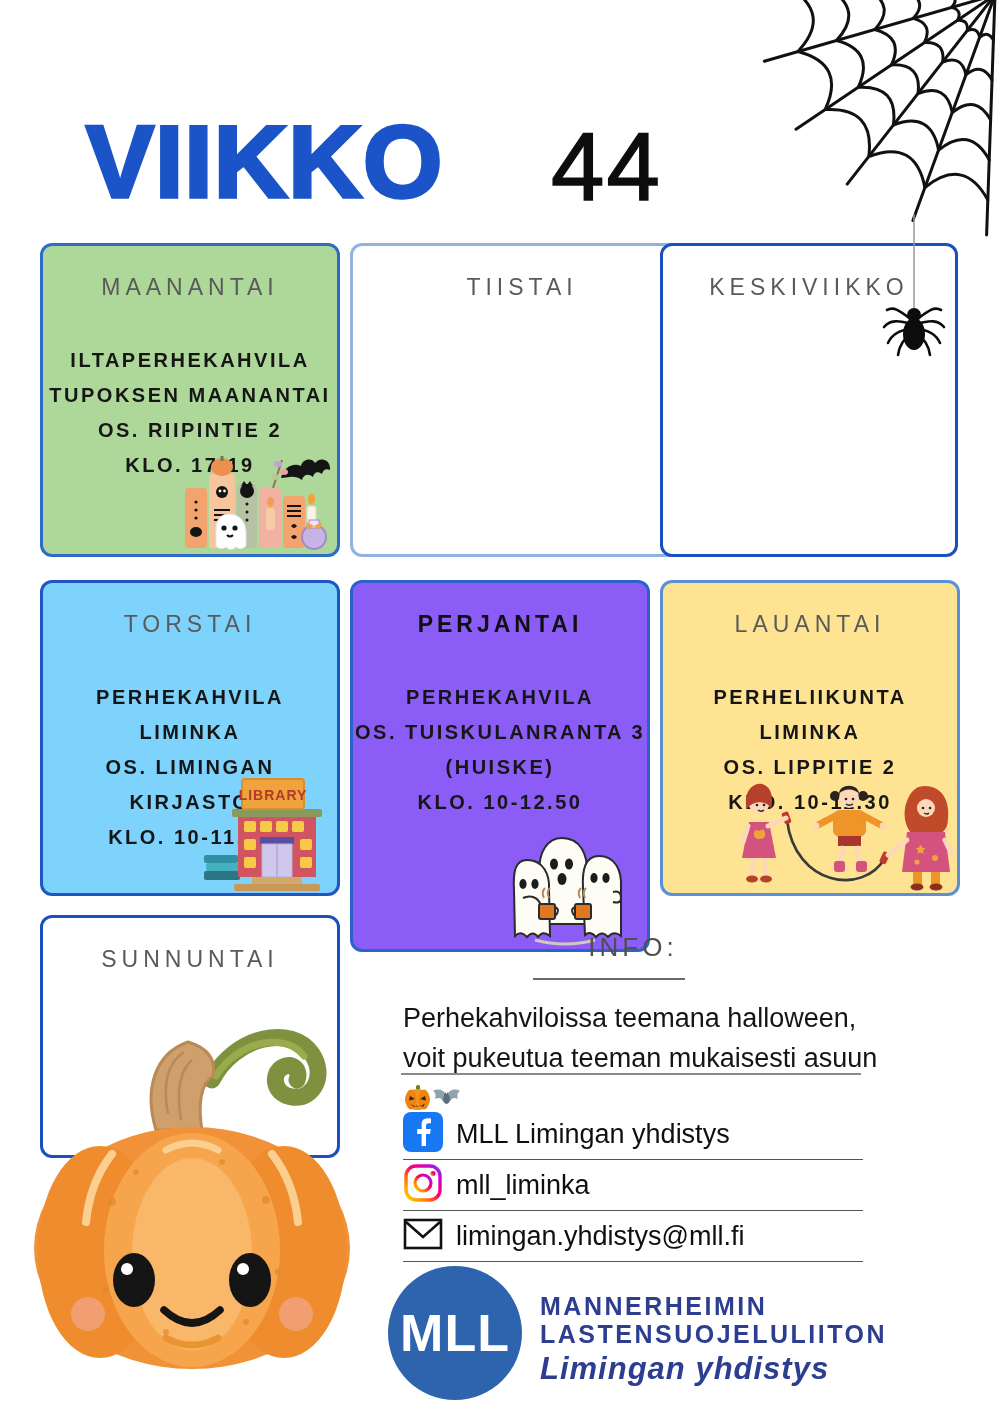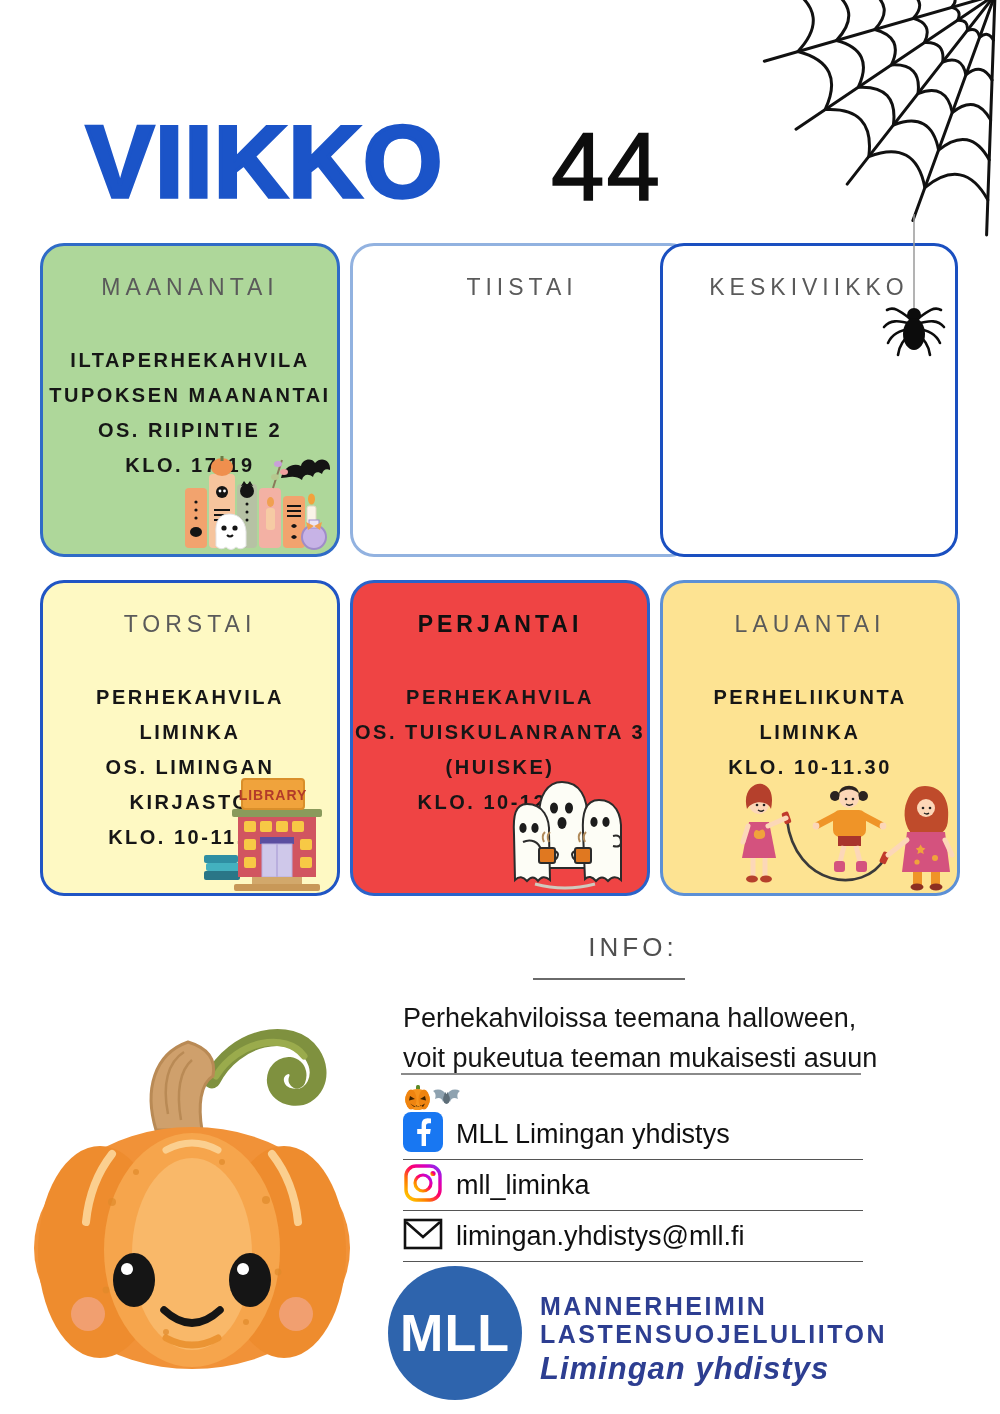--- a/index.html
+++ b/index.html
@@ -6,26 +6,26 @@
   #poster{position:relative;width:1000px;height:1414px;background:#ffffff;overflow:hidden;
           font-family:"Liberation Sans",sans-serif;}
 
   
   .week-word{position:absolute;left:86px;top:104px;font-size:102px;font-weight:700;
              color:#1b54c8;-webkit-text-stroke:3.5px #1b54c8;letter-spacing:1px;}
   .week-num{position:absolute;left:551px;top:112px;font-size:96px;font-weight:400;
             color:#0d0d0d;-webkit-text-stroke:1.5px #0d0d0d;letter-spacing:2px;}
 
   
-  .card{position:absolute;border-radius:24px;border:3px solid #2055c4;box-sizing:border-box;background:#fff;}
+  .card{position:absolute;border-radius:12px;border:3px solid #2055c4;box-sizing:border-box;background:#fff;}
   #card-maanantai  {left:40px; top:243px; width:300px;height:314px;background:#aed79a;border-color:#2f6bc7;}
   #card-tiistai    {left:350px;top:243px; width:344px;height:314px;background:#ffffff;border-color:#92b2e0;}
   #card-keskiviikko{left:660px;top:243px; width:298px;height:314px;background:#ffffff;border-color:#1a4fc0;}
-  #card-torstai    {left:40px; top:580px; width:300px;height:316px;background:#fef9c3;border-color:#2055c4;}
-  #card-perjantai  {left:350px;top:580px; width:300px;height:316px;background:#ef4444;border-color:#2a63ca;}
+  #card-torstai    {left:40px; top:580px; width:300px;height:316px;background:#7dd3fc;border-color:#2055c4;}
+  #card-perjantai  {left:350px;top:580px; width:300px;height:372px;background:#8b5cf6;border-color:#2a63ca;}
   #card-lauantai   {left:660px;top:580px; width:300px;height:316px;background:#fde392;border-color:#5c90d6;}
   #card-sunnuntai  {left:40px; top:915px; width:300px;height:243px;background:#ffffff;border-color:#1a4fc0;z-index:1;}
 
   .day-title{margin-top:28px;text-align:center;font-size:23px;letter-spacing:5px;
              color:#5a5a5a;font-weight:400;}
   #card-perjantai .day-title{color:#101010;font-weight:700;letter-spacing:4px;}
   .day-lines{margin-top:42px;text-align:center;font-size:20px;letter-spacing:2.5px;
              font-weight:700;color:#161616;line-height:35px;}
   .ill{position:absolute;}
 
@@ -224,20 +224,21 @@
       <path d="M93,66 q-3,-6 1,-10 M98,66 q-3,-6 1,-10" stroke="#b08a5a" stroke-width="2" fill="none"></path>
       <path d="M48,108 q30,8 60,0" stroke="#cfcabe" stroke-width="3" fill="none"></path>
     </svg>
   </div>
 
   <div class="card" id="card-lauantai">
     <div class="day-title">LAUANTAI</div>
     <div class="day-lines">
       <div>PERHELIIKUNTA</div>
       <div>LIMINKA</div>
+      <div>OS. LIPPITIE 2</div>
       <div>KLO. 10-11.30</div>
     </div>
     <svg class="ill" style="left:72px;bottom:2px;" width="220" height="113" viewBox="0 0 220 113">
       <path d="M52,42 C60,108 128,118 150,80" stroke="#3a3a3a" stroke-width="2.6" fill="none"></path>
       <rect x="48" y="34" width="7" height="12" rx="2" fill="#c0392b" transform="rotate(-20 51 40)"></rect>
       <rect x="146" y="74" width="7" height="12" rx="2" fill="#c0392b" transform="rotate(25 150 80)"></rect>
       <circle cx="24" cy="26" r="10" fill="#fcd7b8"></circle>
       <path d="M12,31 C7,12 20,4 27,6 C38,9 38,22 36,31 C33,22 17,22 12,31 Z" fill="#b5402c"></path>
       <circle cx="22" cy="27" r="1.3" fill="#222"></circle>
         <circle cx="29" cy="27" r="1.3" fill="#222"></circle>
@@ -280,20 +281,23 @@
         </g>
       <line x1="172" y1="62" x2="153" y2="77" stroke="#fcd7b8" stroke-width="5" stroke-linecap="round"></line>
       <line x1="210" y1="62" x2="217" y2="77" stroke="#fcd7b8" stroke-width="5" stroke-linecap="round"></line>
       <rect x="178" y="94" width="9" height="13" fill="#ef9428"></rect>
         <rect x="196" y="94" width="9" height="13" fill="#ef9428"></rect>
       <ellipse cx="182" cy="109" rx="6.5" ry="3.5" fill="#8c2f22"></ellipse>
         <ellipse cx="201" cy="109" rx="6.5" ry="3.5" fill="#8c2f22"></ellipse>
     </svg>
   </div>
 
+  <div class="card" id="card-sunnuntai">
+    <div class="day-title">SUNNUNTAI</div>
+  </div>
 
   <svg id="big-pumpkin" width="352" height="348" viewBox="0 0 352 348">
     <path d="M196,58 C218,14 276,2 296,32 C310,53 298,78 276,75 C258,73 254,52 267,45 C276,40 285,48 281,58" fill="none" stroke="#7f913f" stroke-width="17" stroke-linecap="round"></path>
     <path d="M200,54 C222,18 270,10 288,34" fill="none" stroke="#9aab4c" stroke-width="7" stroke-linecap="round"></path>
     <path d="M140,108 C128,68 138,32 172,20 C192,26 200,38 197,54 C184,62 182,84 186,108 Z" fill="#cfa06c" stroke="#b98a55" stroke-width="3"></path>
     <path d="M152,92 C146,62 152,40 168,30 M165,98 C160,70 164,48 176,38" stroke="#b98a55" stroke-width="2.5" fill="none"></path>
     <ellipse cx="176" cy="226" rx="158" ry="121" fill="#f19238"></ellipse>
     <ellipse cx="84" cy="230" rx="62" ry="106" fill="#ee8c2e"></ellipse>
     <ellipse cx="268" cy="230" rx="62" ry="106" fill="#ee8c2e"></ellipse>
     <ellipse cx="176" cy="228" rx="88" ry="117" fill="#f6a54c"></ellipse>

